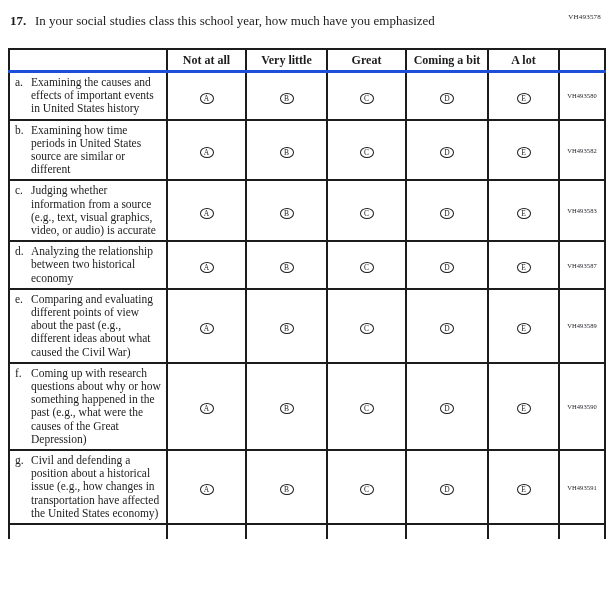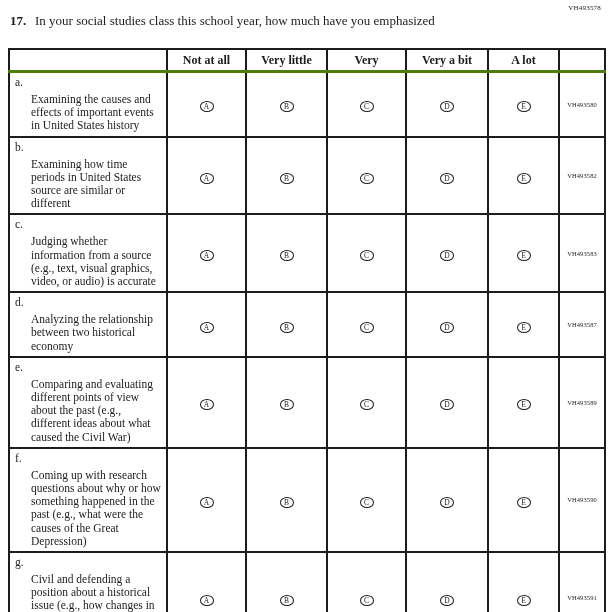--- a/index.html
+++ b/index.html
@@ -7,21 +7,21 @@
     position: relative;
     width: 610px;
     height: 612px;
     background: #ffffff;
     overflow: hidden;
     font-family: "Liberation Serif", serif;
     color: #1c1c1c;
   }
   #top-code {
     position: absolute;
-    top: 4px;
+    top: 13px;
     right: 9px;
     font-size: 7px;
     letter-spacing: 0.2px;
     color: #26262e;
   }
   .question {
     display: flex;
     padding: 14px 40px 0 10px;
   }
   .qnum {
@@ -41,38 +41,38 @@
     border-collapse: collapse;
     table-layout: fixed;
     width: 596px;
   }
   table.survey td, table.survey th {
     border: 2px solid #1c1c1c;
     padding: 0;
     vertical-align: middle;
   }
   table.survey th {
-    border-bottom: 3px solid #4d7c0f;
+    border-bottom: 3px solid #1d4ed8;
     font-size: 12px;
     font-weight: bold;
     height: 20px;
   }
   td.stmt { vertical-align: top; }
   .stmt-wrap {
     display: flex;
     padding: 3px 3px 3px 0;
     font-size: 11.5px;
     line-height: 13.2px;
   }
   .row-letter {
     flex: 0 0 21px;
     padding-left: 5px;
     box-sizing: border-box;
   }
-  .row-text { flex: 1; margin-top: 17px; }
+  .row-text { flex: 1; }
   td.opt { text-align: center; }
   .circle {
     display: inline-block;
     width: 14px;
     height: 11px;
     border: 1px solid #1c1c1c;
     border-radius: 50%;
     font-size: 7.5px;
     line-height: 10.5px;
     text-align: center;
@@ -115,22 +115,22 @@
         <col style="width:79px">
         <col style="width:82px">
         <col style="width:71px">
         <col style="width:46px">
     </colgroup>
     <thead>
       <tr>
         <th></th>
         <th>Not at all</th>
         <th>Very little</th>
-        <th>Very</th>
-        <th>Very a bit</th>
+        <th>Great</th>
+        <th>Coming a bit</th>
         <th>A lot</th>
         <th></th>
       </tr>
     </thead>
     <tbody id="rows">
   <tr>
     <td class="stmt">
       <div class="stmt-wrap">
         <span class="row-letter">a.</span>
         <span class="row-text">Examining the causes and effects of important events in United States history</span>

